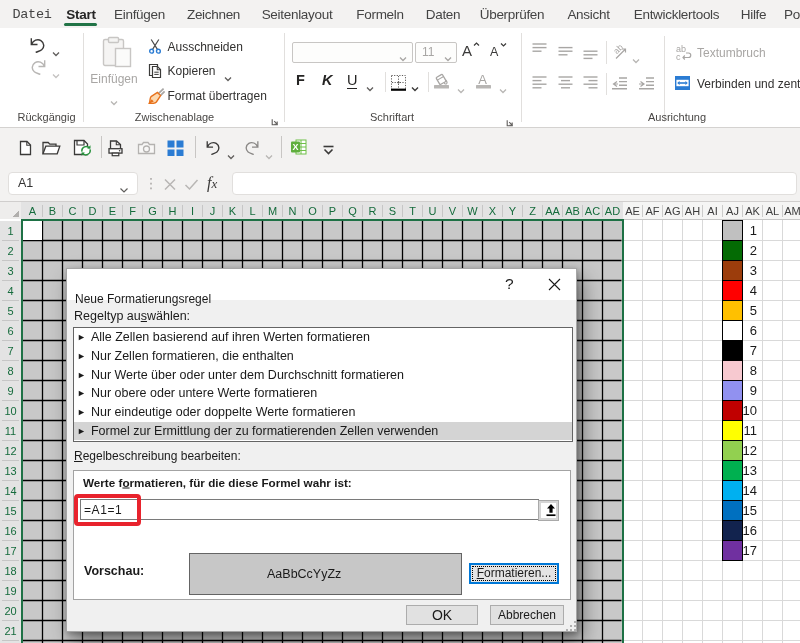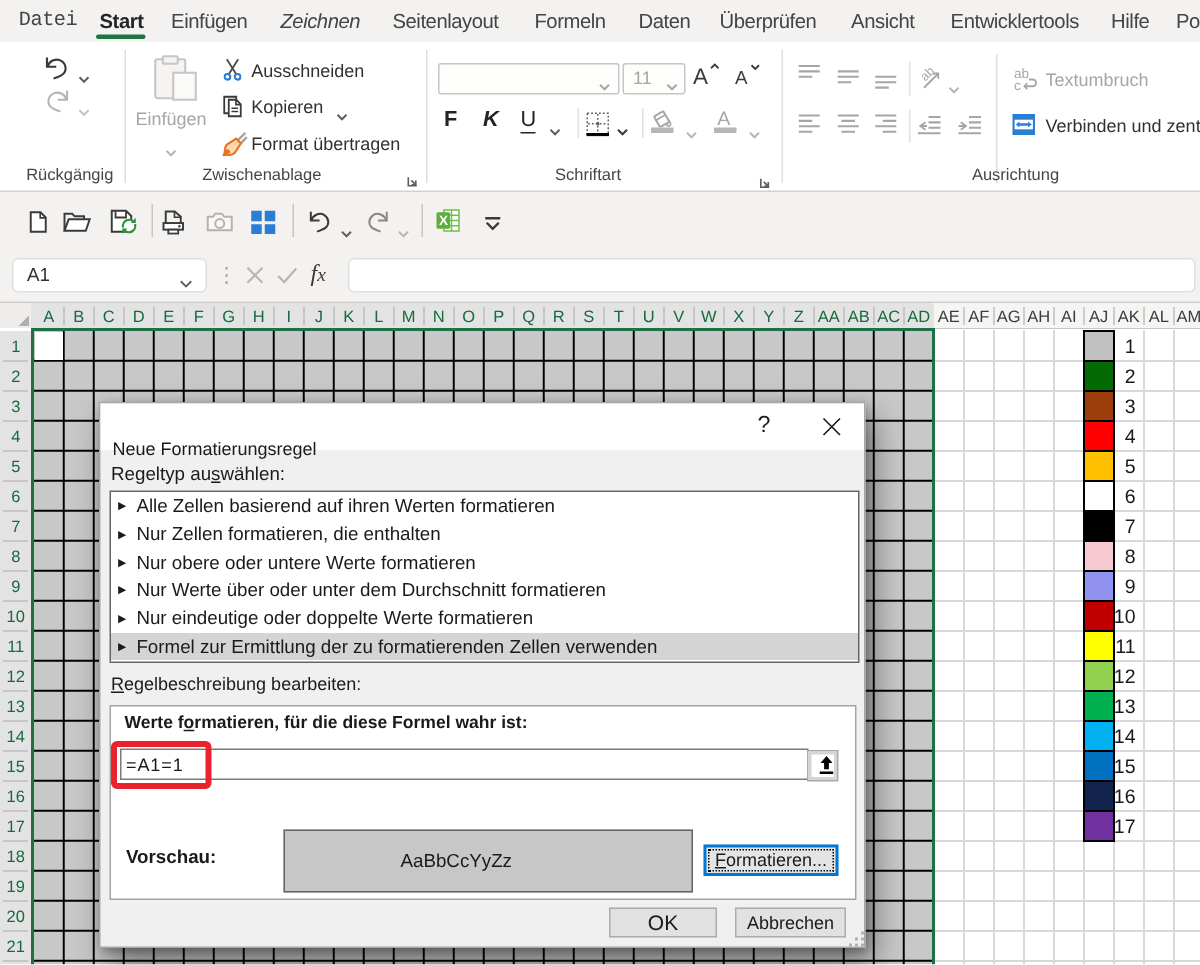--- a/index.html
+++ b/index.html
@@ -2,21 +2,21 @@
 <html><head><meta charset="utf-8">
 <style>
   html,body{margin:0;padding:0;}
   body{width:800px;height:643px;overflow:hidden;position:relative;
        font-family:"Liberation Sans",sans-serif;background:#fff;}
 </style></head><body>
 <div style="position:absolute;left:0;top:0;width:800px;height:28px;background:#f3f2f1;"></div>
 <div style="position:absolute;top:14px;height:0;line-height:0;font-size:13.5px;color:#444444;font-weight:normal;white-space:nowrap;letter-spacing:-0.3px;left:32px;transform:translate(-50%,0);"><span style="vertical-align:middle;line-height:normal;display:inline-block;transform:translateY(-50%);font-family:Liberation Mono, monospace;">Datei</span></div>
 <div style="position:absolute;top:14px;height:0;line-height:0;font-size:13.5px;color:#262626;font-weight:600;white-space:nowrap;letter-spacing:-0.3px;left:81px;transform:translate(-50%,0);"><span style="vertical-align:middle;line-height:normal;display:inline-block;transform:translateY(-50%);">Start</span></div>
 <div style="position:absolute;top:14px;height:0;line-height:0;font-size:13.5px;color:#444444;font-weight:normal;white-space:nowrap;letter-spacing:-0.3px;left:139.5px;transform:translate(-50%,0);"><span style="vertical-align:middle;line-height:normal;display:inline-block;transform:translateY(-50%);">Einfügen</span></div>
-<div style="position:absolute;top:14px;height:0;line-height:0;font-size:13.5px;color:#444444;font-weight:normal;white-space:nowrap;letter-spacing:-0.3px;left:213.5px;transform:translate(-50%,0);"><span style="vertical-align:middle;line-height:normal;display:inline-block;transform:translateY(-50%);font-style:italic;">Zeichnen</span></div>
+<div style="position:absolute;top:14px;height:0;line-height:0;font-size:13.5px;color:#444444;font-weight:normal;white-space:nowrap;letter-spacing:-0.3px;left:213.5px;transform:translate(-50%,0);"><span style="vertical-align:middle;line-height:normal;display:inline-block;transform:translateY(-50%);">Zeichnen</span></div>
 <div style="position:absolute;top:14px;height:0;line-height:0;font-size:13.5px;color:#444444;font-weight:normal;white-space:nowrap;letter-spacing:-0.3px;left:297px;transform:translate(-50%,0);"><span style="vertical-align:middle;line-height:normal;display:inline-block;transform:translateY(-50%);">Seitenlayout</span></div>
 <div style="position:absolute;top:14px;height:0;line-height:0;font-size:13.5px;color:#444444;font-weight:normal;white-space:nowrap;letter-spacing:-0.3px;left:380px;transform:translate(-50%,0);"><span style="vertical-align:middle;line-height:normal;display:inline-block;transform:translateY(-50%);">Formeln</span></div>
 <div style="position:absolute;top:14px;height:0;line-height:0;font-size:13.5px;color:#444444;font-weight:normal;white-space:nowrap;letter-spacing:-0.3px;left:443px;transform:translate(-50%,0);"><span style="vertical-align:middle;line-height:normal;display:inline-block;transform:translateY(-50%);">Daten</span></div>
 <div style="position:absolute;top:14px;height:0;line-height:0;font-size:13.5px;color:#444444;font-weight:normal;white-space:nowrap;letter-spacing:-0.3px;left:512px;transform:translate(-50%,0);"><span style="vertical-align:middle;line-height:normal;display:inline-block;transform:translateY(-50%);">Überprüfen</span></div>
 <div style="position:absolute;top:14px;height:0;line-height:0;font-size:13.5px;color:#444444;font-weight:normal;white-space:nowrap;letter-spacing:-0.3px;left:588.5px;transform:translate(-50%,0);"><span style="vertical-align:middle;line-height:normal;display:inline-block;transform:translateY(-50%);">Ansicht</span></div>
 <div style="position:absolute;top:14px;height:0;line-height:0;font-size:13.5px;color:#444444;font-weight:normal;white-space:nowrap;letter-spacing:-0.3px;left:676.5px;transform:translate(-50%,0);"><span style="vertical-align:middle;line-height:normal;display:inline-block;transform:translateY(-50%);">Entwicklertools</span></div>
 <div style="position:absolute;top:14px;height:0;line-height:0;font-size:13.5px;color:#444444;font-weight:normal;white-space:nowrap;letter-spacing:-0.3px;left:753.5px;transform:translate(-50%,0);"><span style="vertical-align:middle;line-height:normal;display:inline-block;transform:translateY(-50%);">Hilfe</span></div>
 <div style="position:absolute;top:14px;height:0;line-height:0;font-size:13.5px;color:#444444;font-weight:normal;white-space:nowrap;letter-spacing:-0.3px;left:784px;"><span style="vertical-align:middle;line-height:normal;display:inline-block;transform:translateY(-50%);">Power Pivot</span></div>
 <div style="position:absolute;left:64px;top:23px;width:33px;height:3px;background:#217346;border-radius:2px;"></div>
 <div style="position:absolute;left:0;top:28px;width:800px;height:99px;background:#ffffff;"></div>
@@ -537,22 +537,22 @@
     <div style="position:absolute;left:0;top:0;width:100%;height:31px;background:#fff;"></div>
     <div style="position:absolute;top:14px;height:0;line-height:0;font-size:12px;color:#1a1a1a;font-weight:normal;white-space:nowrap;left:8px;"><span style="vertical-align:middle;line-height:normal;display:inline-block;transform:translateY(-50%);margin-top:16px;">Neue Formatierungsregel</span></div>
     <div style="position:absolute;top:15px;height:0;line-height:0;font-size:15.5px;color:#1a1a1a;font-weight:normal;white-space:nowrap;left:438px;"><span style="vertical-align:middle;line-height:normal;display:inline-block;transform:translateY(-50%);">?</span></div>
     <div style="position:absolute;left:481px;top:9px;"><svg width="13" height="13" viewBox="0 0 13 13">
         <path d="M1 1 L12 12 M12 1 L1 12" stroke="#1a1a1a" stroke-width="1.1"></path>
       </svg></div>
     <div style="position:absolute;top:46.5px;height:0;line-height:0;font-size:12.5px;color:#1a1a1a;font-weight:normal;white-space:nowrap;left:7px;"><span style="vertical-align:middle;line-height:normal;display:inline-block;transform:translateY(-50%);">Regeltyp au<u>s</u>wählen:</span></div>
     <div style="position:absolute;left:6px;top:58px;width:498px;height:113px;background:#fff;border:1px solid #646464;">
       <div style="height:18.83px;white-space:nowrap;overflow:hidden;"><span style="display:inline-block;vertical-align:middle;line-height:18.83px;"><span style="font-size:9px;padding:0 5px 0 3px;position:relative;top:-1px;">►</span>Alle Zellen basierend auf ihren Werten formatieren</span></div>
       <div style="height:18.83px;white-space:nowrap;overflow:hidden;"><span style="display:inline-block;vertical-align:middle;line-height:18.83px;"><span style="font-size:9px;padding:0 5px 0 3px;position:relative;top:-1px;">►</span>Nur Zellen formatieren, die enthalten</span></div>
+      <div style="height:18.83px;white-space:nowrap;overflow:hidden;"><span style="display:inline-block;vertical-align:middle;line-height:18.83px;"><span style="font-size:9px;padding:0 5px 0 3px;position:relative;top:-1px;">►</span>Nur Werte über oder unter dem Durchschnitt formatieren</span></div>
       <div style="height:18.83px;white-space:nowrap;overflow:hidden;"><span style="display:inline-block;vertical-align:middle;line-height:18.83px;"><span style="font-size:9px;padding:0 5px 0 3px;position:relative;top:-1px;">►</span>Nur obere oder untere Werte formatieren</span></div>
-      <div style="height:18.83px;white-space:nowrap;overflow:hidden;"><span style="display:inline-block;vertical-align:middle;line-height:18.83px;"><span style="font-size:9px;padding:0 5px 0 3px;position:relative;top:-1px;">►</span>Nur Werte über oder unter dem Durchschnitt formatieren</span></div>
       <div style="height:18.83px;white-space:nowrap;overflow:hidden;"><span style="display:inline-block;vertical-align:middle;line-height:18.83px;"><span style="font-size:9px;padding:0 5px 0 3px;position:relative;top:-1px;">►</span>Nur eindeutige oder doppelte Werte formatieren</span></div>
       <div style="height:18px;background:#d4d4d4;white-space:nowrap;overflow:hidden;"><span style="display:inline-block;vertical-align:middle;line-height:18.83px;"><span style="font-size:9px;padding:0 5px 0 3px;position:relative;top:-1px;">►</span>Formel zur Ermittlung der zu formatierenden Zellen verwenden</span></div>
     </div>
     <div style="position:absolute;top:186.5px;height:0;line-height:0;font-size:12px;color:#1a1a1a;font-weight:normal;white-space:nowrap;left:7px;"><span style="vertical-align:middle;line-height:normal;display:inline-block;transform:translateY(-50%);"><u>R</u>egelbeschreibung bearbeiten:</span></div>
     <div style="position:absolute;left:6px;top:201px;width:496px;height:128px;background:#fff;border:1px solid #a3a3a3;">
       <div style="position:absolute;top:11px;height:0;line-height:0;font-size:11.7px;color:#1a1a1a;font-weight:bold;white-space:nowrap;left:9px;"><span style="vertical-align:middle;line-height:normal;display:inline-block;transform:translateY(-50%);">Werte f<u>o</u>rmatieren, für die diese Formel wahr ist:</span></div>
       <div style="position:absolute;left:6px;top:28px;width:457px;height:19px;background:#fff;border:1px solid #7a7a7a;"></div>
       <div style="position:absolute;top:38.5px;height:0;line-height:0;font-size:12px;color:#1a1a1a;font-weight:normal;white-space:nowrap;letter-spacing:0.6px;left:10px;"><span style="vertical-align:middle;line-height:normal;display:inline-block;transform:translateY(-50%);text-align:right;">=A1=1</span></div>
       <div style="position:absolute;left:464px;top:29px;width:19px;height:19px;background:#fff;border:1px solid #a9a9a9;box-shadow:inset 0 0 0 2px #d5d5d5;"></div>
       <div style="position:absolute;left:471px;top:31.5px;"><svg width="12" height="14" viewBox="0 0 12 14">

